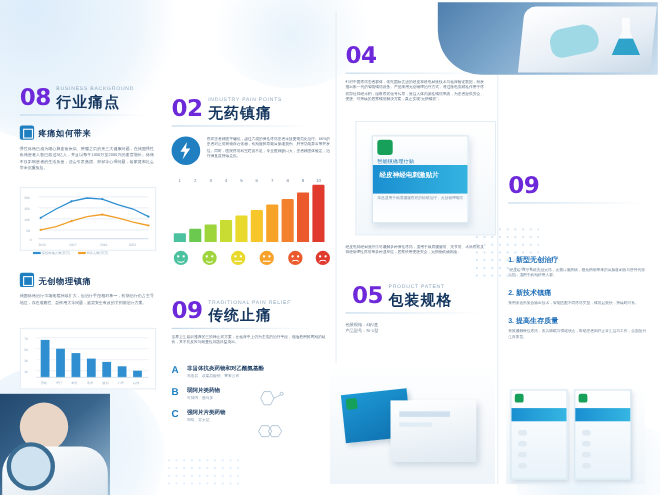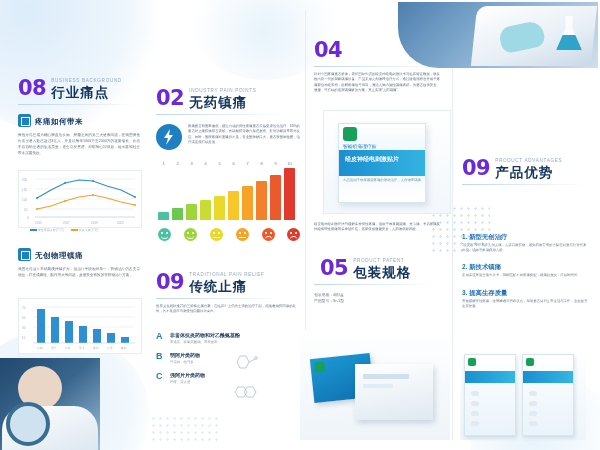--- a/index.html
+++ b/index.html
@@ -407,24 +407,20 @@
       </div>
     <div class="bx2">
         <div class="st"></div>
         <div class="st2"></div>
       </div>
   </div>
 
   <div class="sec" style="left:462px;top:158px;">
     <div class="headrow">
       <div class="num">09</div>
-      <div class="stack">
-        <div class="en">PRODUCT ADVANTAGES</div>
-        <div class="cn">产品优势</div>
-      </div>
     </div>
   </div>
   <div class="rule" style="left:462px;top:184px;width:124px;"></div>
 
   <div style="position:absolute;left:462px;top:232px;width:126px;">
     <div class="adv-item">
       <div class="adv-t">
         <span>1.</span>
         <span>新型无创治疗</span>
       </div>

